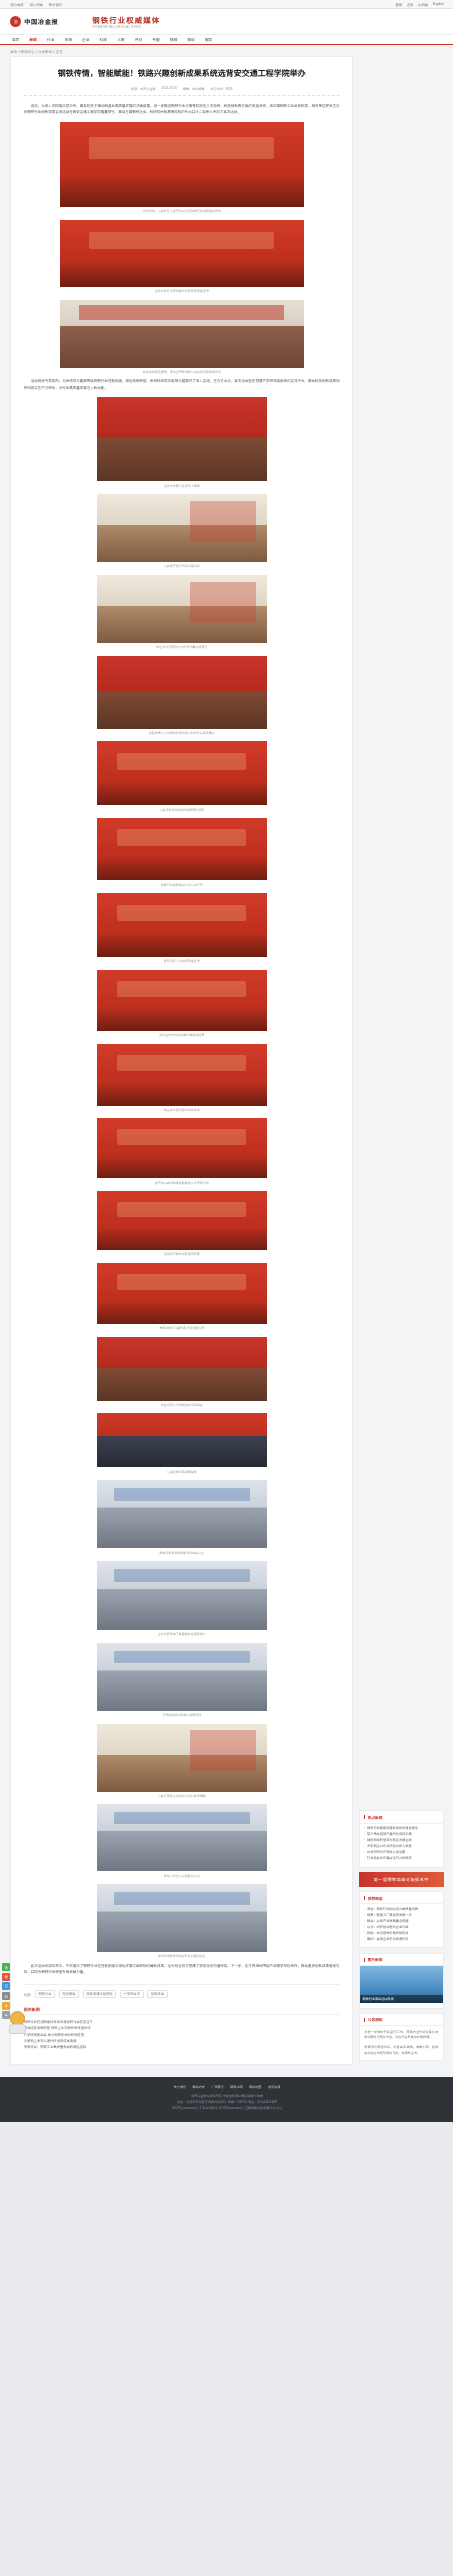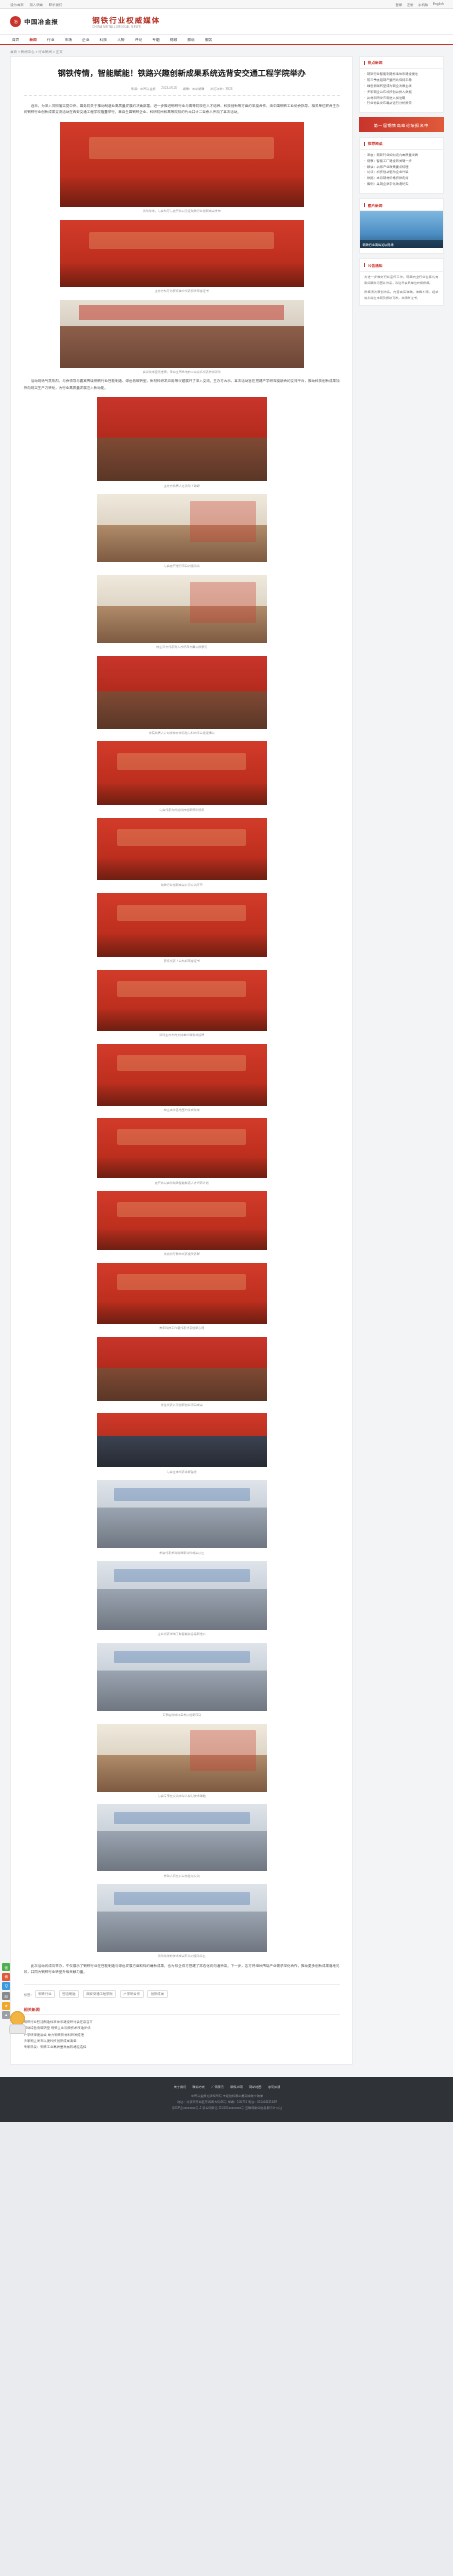--- a/index.html
+++ b/index.html
@@ -92,21 +92,21 @@
     padding: 3.4px 10.2px 2.3px;
     font-size: 3.4px;
     color: #8a8a8a;
   }
 
   
   .wrap {
     display: flex;
     gap: 5.7px;
     padding: 0 10.2px 11.3px;
-    align-items: flex-start;
+    align-items: flex-end;
   }
   .main {
     flex: 1 1 auto;
     background: #fff;
     padding: 9px 12.5px 13.6px;
     border: 0.6px solid #ececec;
   }
   .side {
     width: 85px;
     flex: 0 0 85px;

